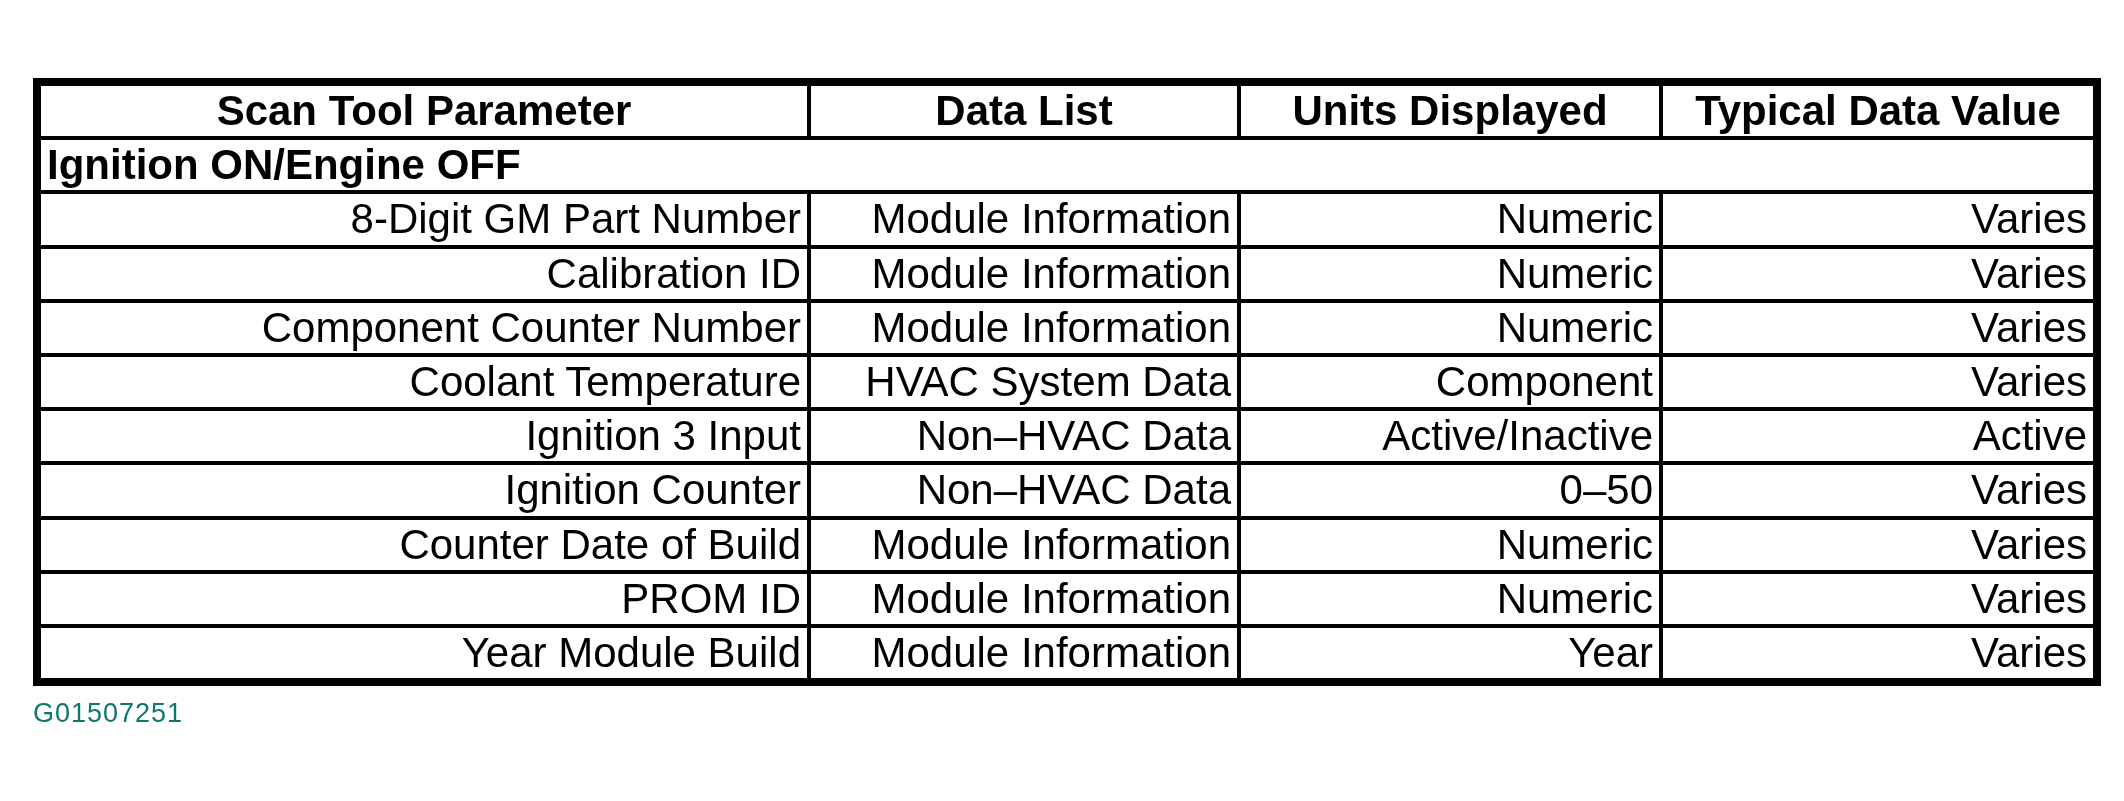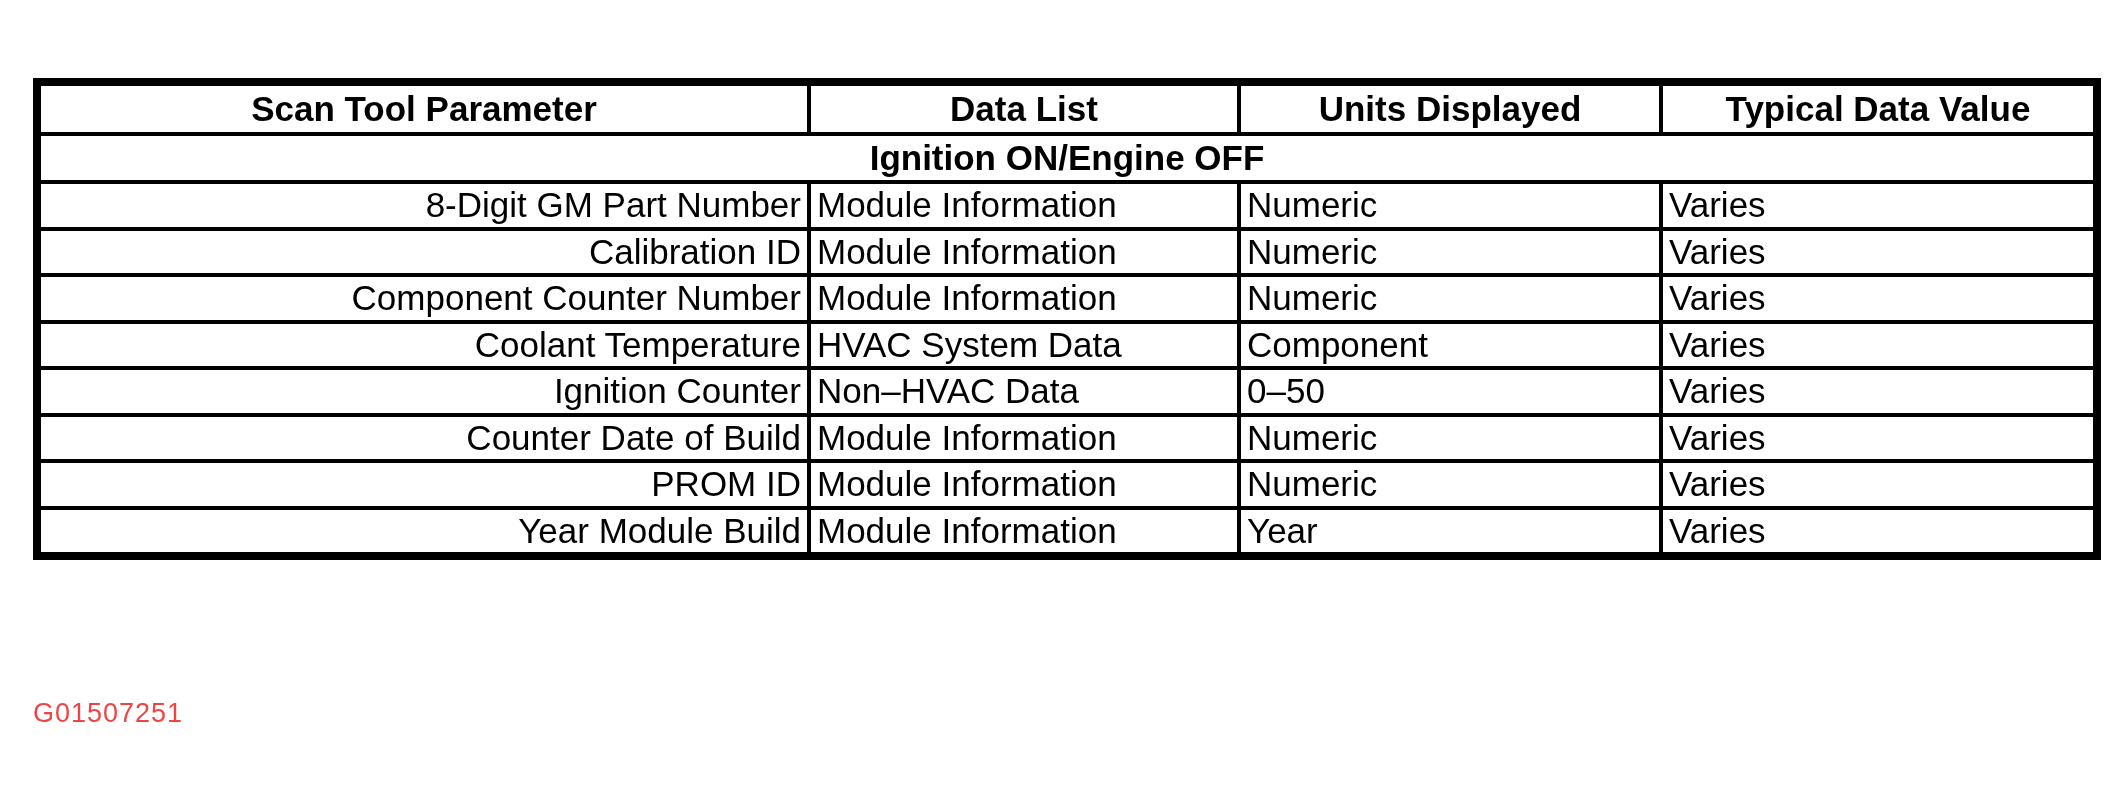--- a/index.html
+++ b/index.html
@@ -23,54 +23,53 @@
     left: 33px;
     top: 78px;
     width: 2060px;
     border-collapse: collapse;
     table-layout: fixed;
     border: 8px solid #000000;
   }
   table.param-table th,
   table.param-table td {
     border: 4px solid #000000;
-    font-size: 35px;
+    font-size: 42px;
     line-height: 1.1;
     padding: 2px 6px;
     background: #ffffff;
     overflow: hidden;
     white-space: nowrap;
   }
   table.param-table th {
     font-weight: bold;
     text-align: center;
     height: 52px;
   }
   tr.section-row td {
     font-weight: bold;
-    text-align: center;
     height: 48px;
   }
   tr.data-row td {
     height: 46px;
   }
   td.cell-parameter {
     text-align: right;
     padding-left: 18px;
   }
   td.cell-center {
-    text-align: left;
+    text-align: right;
   }
   .figure-id {
     position: absolute;
     left: 33px;
     top: 698px;
     font-size: 27px;
     letter-spacing: 1px;
-    color: #ef4444;
+    color: #0f766e;
   }
 </style>
 </head>
 <body>
 
 <div class="page">
 
   <table class="param-table">
     <colgroup>
       <col style="width:772px">
@@ -109,20 +108,26 @@
         <td class="cell-center">Numeric</td>
         <td class="cell-center">Varies</td>
       </tr>
       <tr class="data-row">
         <td class="cell-parameter">Coolant Temperature</td>
         <td class="cell-center">HVAC System Data</td>
         <td class="cell-center">Component</td>
         <td class="cell-center">Varies</td>
       </tr>
       <tr class="data-row">
+        <td class="cell-parameter">Ignition 3 Input</td>
+        <td class="cell-center">Non–HVAC Data</td>
+        <td class="cell-center">Active/Inactive</td>
+        <td class="cell-center">Active</td>
+      </tr>
+      <tr class="data-row">
         <td class="cell-parameter">Ignition Counter</td>
         <td class="cell-center">Non–HVAC Data</td>
         <td class="cell-center">0–50</td>
         <td class="cell-center">Varies</td>
       </tr>
       <tr class="data-row">
         <td class="cell-parameter">Counter Date of Build</td>
         <td class="cell-center">Module Information</td>
         <td class="cell-center">Numeric</td>
         <td class="cell-center">Varies</td>

